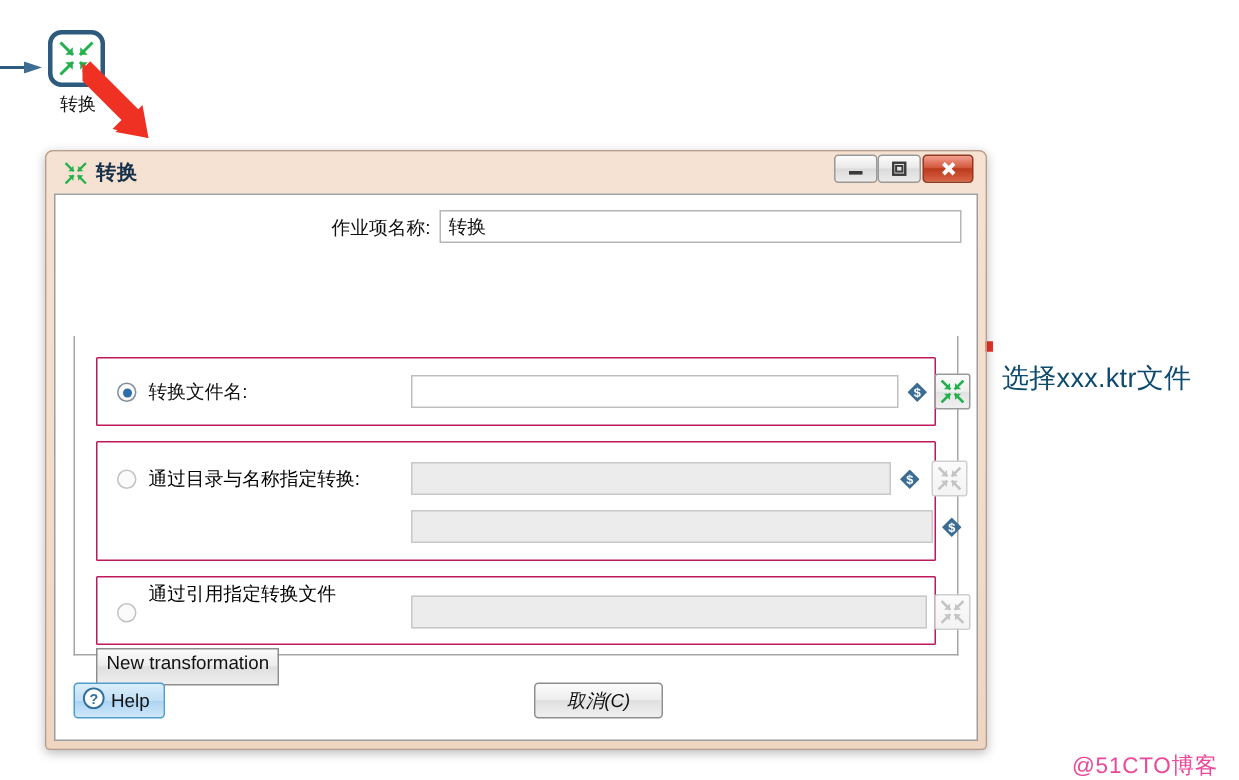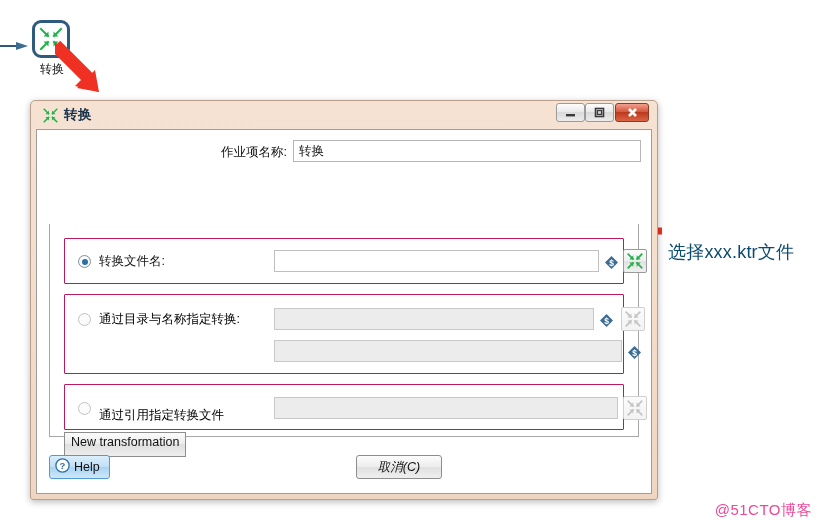--- a/index.html
+++ b/index.html
@@ -291,21 +291,21 @@
           <span class="varicon" style="left:563px;top:50px;">
             <svg width="13" height="13" viewBox="0 0 13 13">
               <polygon points="6.5,0 13,6.5 6.5,13 0,6.5" fill="#3c6c92"></polygon>
               <text x="6.5" y="9.6" font-size="8.5" fill="#ffffff" text-anchor="middle" font-family="Liberation Sans, sans-serif" font-weight="bold">$</text>
             </svg>
           </span>
         </div>
 
         <div class="group" id="group-3">
           <span class="radio disabled" style="left:13px;top:17px;"></span>
-          <span class="rlabel disabled" style="left:34px;top:22px;">通过引用指定转换文件</span>
+          <span class="rlabel disabled" style="left:34px;top:3px;">通过引用指定转换文件</span>
           <input class="txtbox disabled" type="text" style="left: 209px; top: 12px; width: 344px;" disabled="" value="">
           <div class="browse-btn disabled" style="left:558px;top:11px;">
             <svg width="16" height="16" viewBox="0 0 24 24">
               <g stroke="#c4c4c4" stroke-width="2.6" fill="none" stroke-linecap="square">
                 <path d="M2 2 L9 9"></path>
                   <path d="M22 2 L15 9"></path>
                 <path d="M2 22 L9 15"></path>
                   <path d="M22 22 L15 15"></path>
               </g>
               <g fill="#c4c4c4">

